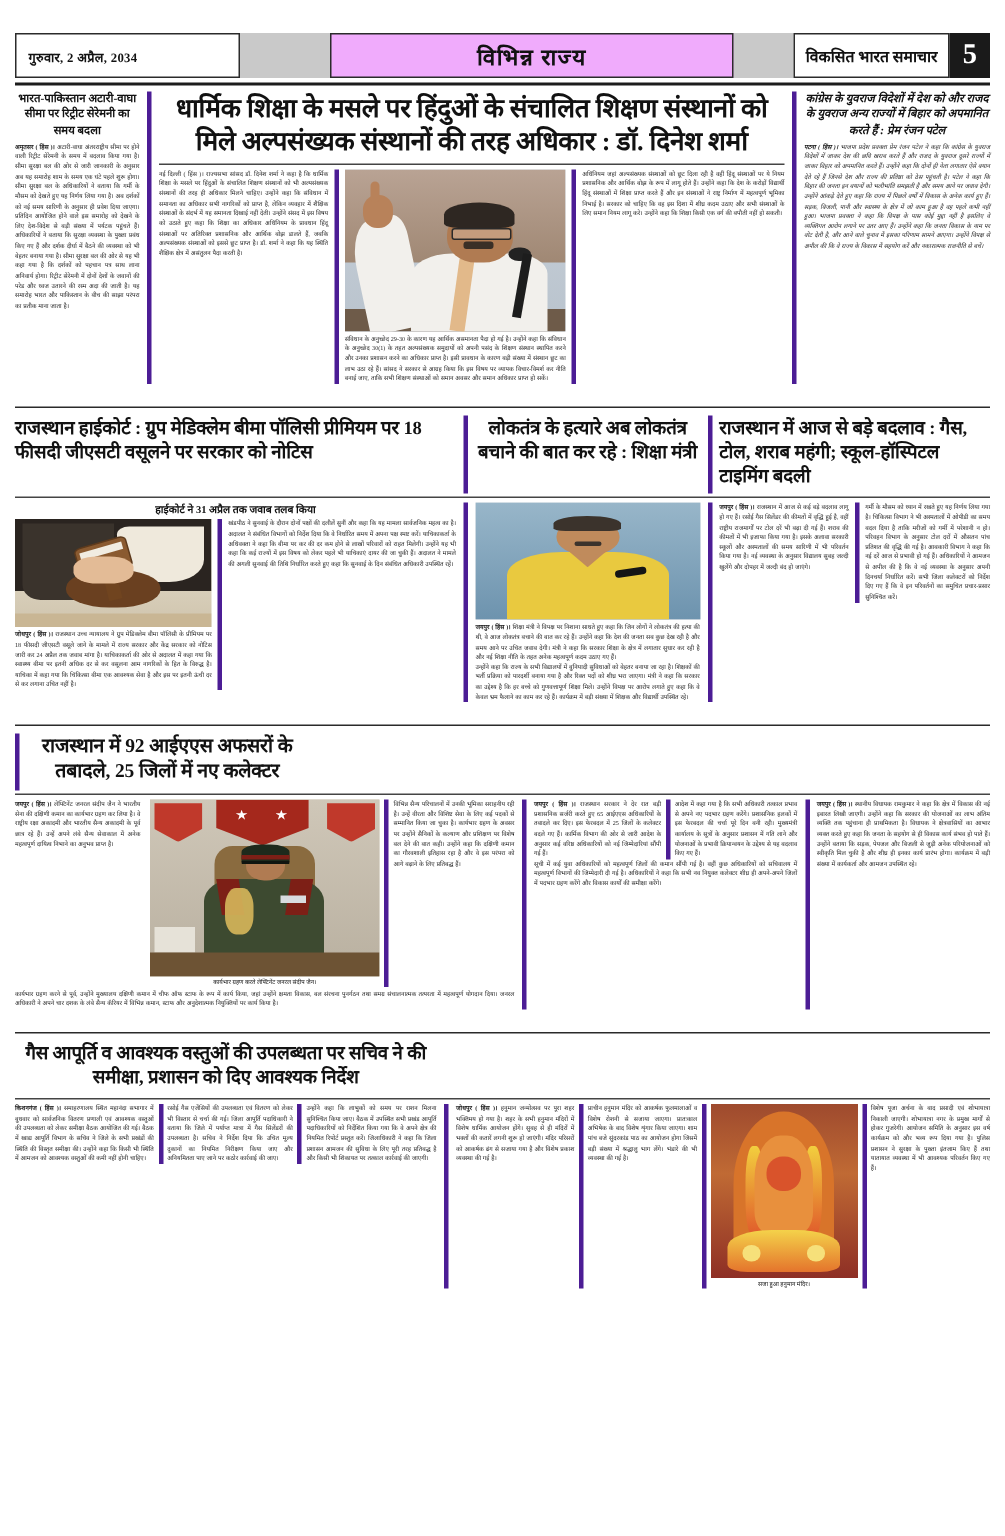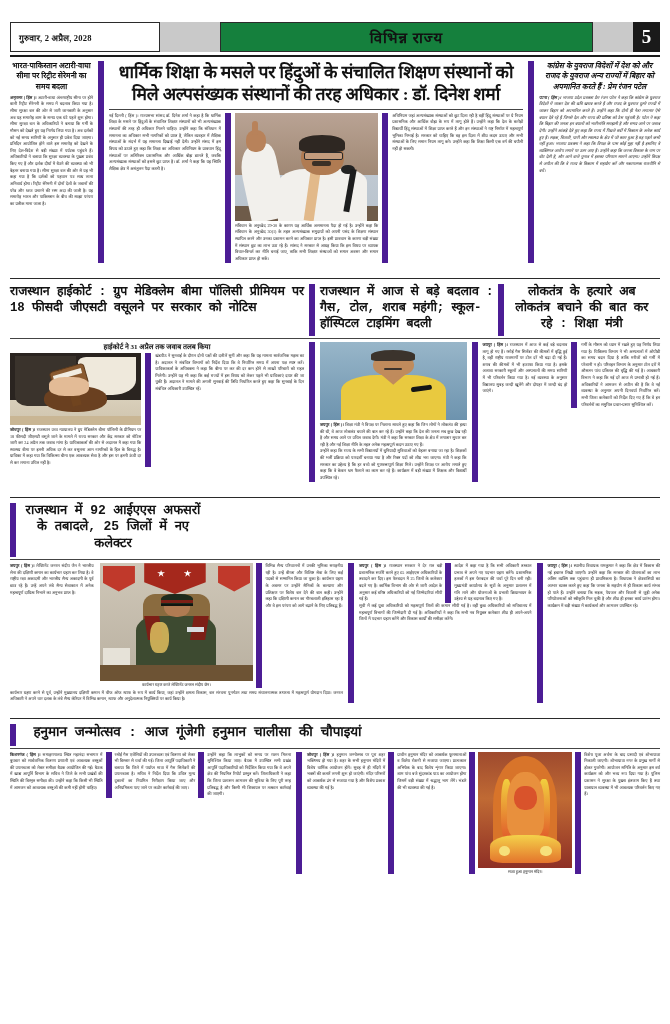--- a/index.html
+++ b/index.html
@@ -9,41 +9,41 @@
     font-family:"Liberation Serif","DejaVu Serif",serif;
     color:#121212;
     -webkit-font-smoothing:antialiased;
   }
   .page{width:670px;height:1024px;position:relative;background:#fff;padding:0;box-sizing:border-box;}
 
   
   .masthead{display:flex;align-items:stretch;height:30px;margin:22px 10px 0 10px;background:#c9c9c9;}
   .mh-date{background:#fff;border:1px solid #2b2b2b;display:flex;align-items:center;padding:0 8px;font-size:8.5px;font-weight:bold;letter-spacing:.2px;width:150px;box-sizing:border-box;}
   .mh-gap{flex:0 0 60px;}
-  .mh-center{background:#15803d;border:1px solid #2b2b2b;flex:1;display:flex;align-items:center;justify-content:center;font-size:15px;font-weight:bold;letter-spacing:1px;}
+  .mh-center{background:#f0abfc;border:1px solid #2b2b2b;flex:1;display:flex;align-items:center;justify-content:center;font-size:15px;font-weight:bold;letter-spacing:1px;}
   .mh-gap2{flex:0 0 40px;}
   .mh-right{background:#fff;border:1px solid #2b2b2b;display:flex;align-items:center;padding:0 7px;font-size:10.5px;font-weight:bold;}
   .mh-num{background:#1a1a1a;color:#fff;width:27px;display:flex;align-items:center;justify-content:center;font-size:19px;font-weight:bold;font-family:"Liberation Serif",serif;}
   .rule{height:2px;background:#1c1c1c;margin:3px 10px 0 10px;}
   .rule-thin{height:1px;background:#444;margin:0 10px;}
 
   
   .content{padding:0 10px;box-sizing:border-box;}
   .block{border-bottom:1.5px solid #2a2a2a;padding-bottom:15px;margin-bottom:5px;}
 
   .row{display:flex;}
-  .colsep{border-left:6px solid #4c1d95;}
+  .colsep{border-left:3px solid #4c1d95;}
 
   
   h1.lead{
     font-size:17.5px;line-height:1.28;font-weight:bold;text-align:center;
     margin:0 0 3px 0;letter-spacing:-.2px;
   }
   .sub{font-size:8.6px;font-weight:bold;text-align:center;margin:0 0 4px 0;}
-  h2.sec{font-size:12.4px;line-height:1.3;font-weight:bold;margin:0 0 4px 0;letter-spacing:-.1px;font-family:Liberation Mono, monospace;}
+  h2.sec{font-size:12.4px;line-height:1.3;font-weight:bold;margin:0 0 4px 0;letter-spacing:-.1px;}
   h2.sec.ctr{text-align:center;}
   h3.side{font-size:7.6px;line-height:1.35;font-weight:bold;text-align:center;margin:0 0 3px 0;}
   .kicker{font-size:7px;font-weight:bold;margin:0 0 2px 0;}
 
   
   .body{font-size:4.1px;line-height:1.62;text-align:justify;color:#1b1b1b;
         font-family:"Liberation Serif",serif;hyphens:none;word-spacing:.2px;}
   .body p{margin:0 0 2px 0;}
   .body .dl{font-weight:bold;}
   .cap{font-size:4.2px;line-height:1.5;text-align:justify;margin-top:2px;}
@@ -123,24 +123,25 @@
   .ph-shrine .lamp2{position:absolute;right:22%;bottom:10%;width:12%;height:9%;border-radius:50%;background:#f6e07a;}
 
   .figcap{font-size:4px;line-height:1.4;text-align:center;margin-top:1px;}
 </style>
 </head>
 <body>
 
 <div class="page">
 
   <div class="masthead">
-    <div class="mh-date">गुरुवार, 2 अप्रैल, 2028</div>
+    <div class="mh-date">गुरुवार, 2 अप्रैल, 2034</div>
     <div class="mh-gap"></div>
     <div class="mh-center">विभिन्न राज्य</div>
     <div class="mh-gap2"></div>
+    <div class="mh-right">विकसित भारत समाचार</div>
     <div class="mh-num">5</div>
   </div>
   <div class="rule"></div>
 
   <div class="content">
 
     <div class="block" style="padding-top:4px;">
       <div class="row">
 
         <div style="width:88px;padding-right:5px;box-sizing:border-box;">
@@ -191,25 +192,25 @@
           </div>
         </div>
       </div>
     </div>
 
     <div class="block">
       <div class="row">
         <div style="width:46%;padding-right:5px;box-sizing:border-box;">
           <h2 class="sec">राजस्थान हाईकोर्ट : ग्रुप मेडिक्लेम बीमा पॉलिसी प्रीमियम पर 18 फीसदी जीएसटी वसूलने पर सरकार को नोटिस</h2>
         </div>
+        <div class="colsep" style="width:25%;padding:0 5px;box-sizing:border-box;">
+          <h2 class="sec ctr">लोकतंत्र के हत्यारे अब लोकतंत्र बचाने की बात कर रहे : शिक्षा मंत्री</h2>
+        </div>
         <div class="colsep" style="width:29%;padding-left:5px;box-sizing:border-box;">
           <h2 class="sec">राजस्थान में आज से बड़े बदलाव : गैस, टोल, शराब महंगी; स्कूल-हॉस्पिटल टाइमिंग बदली</h2>
-        </div>
-        <div class="colsep" style="width:25%;padding:0 5px;box-sizing:border-box;">
-          <h2 class="sec ctr">लोकतंत्र के हत्यारे अब लोकतंत्र बचाने की बात कर रहे : शिक्षा मंत्री</h2>
         </div>
       </div>
 
       <div class="rule-thin" style="margin:2px 0 3px 0;"></div>
 
       <div class="row">
 
         <div style="width:46%;padding-right:5px;box-sizing:border-box;">
           <div class="kicker" style="text-align:center;">हाईकोर्ट ने 31 अप्रैल तक जवाब तलब किया</div>
           <div class="row">
@@ -338,22 +339,22 @@
           <div class="body">
             <span class="dl">जयपुर ( हिंस )।</span>
             <span>स्थानीय विधायक रामकुमार ने कहा कि क्षेत्र में विकास की नई इबारत लिखी जाएगी। उन्होंने कहा कि सरकार की योजनाओं का लाभ अंतिम व्यक्ति तक पहुंचाना ही प्राथमिकता है। विधायक ने क्षेत्रवासियों का आभार व्यक्त करते हुए कहा कि जनता के सहयोग से ही विकास कार्य संभव हो पाते हैं। उन्होंने बताया कि सड़क, पेयजल और बिजली से जुड़ी अनेक परियोजनाओं को स्वीकृति मिल चुकी है और शीघ्र ही इनका कार्य प्रारंभ होगा। कार्यक्रम में बड़ी संख्या में कार्यकर्ता और आमजन उपस्थित रहे।</span>
           </div>
         </div>
       </div>
     </div>
 
     <div class="block" style="border-bottom:none;">
       <div class="row">
-        <div class="colsep" style="width:56%;padding-left:5px;box-sizing:border-box;">
-          <h2 class="sec ctr" style="font-size:13.5px;">हनुमान जन्मोत्सव : आज गूंजेगी हनुमान चालीसा की चौपाइयां</h2>
+        <div style="width:44%;padding-right:5px;box-sizing:border-box;">
+          <h2 class="sec ctr">गैस आपूर्ति व आवश्यक वस्तुओं की उपलब्धता पर सचिव ने की समीक्षा, प्रशासन को दिए आवश्यक निर्देश</h2>
         </div>
       </div>
 
       <div class="rule-thin" style="margin:2px 0 3px 0;"></div>
 
       <div class="row">
 
         <div style="width:44%;padding-right:5px;box-sizing:border-box;">
           <div class="row">
             <div style="width:34%;padding-right:3px;box-sizing:border-box;">

